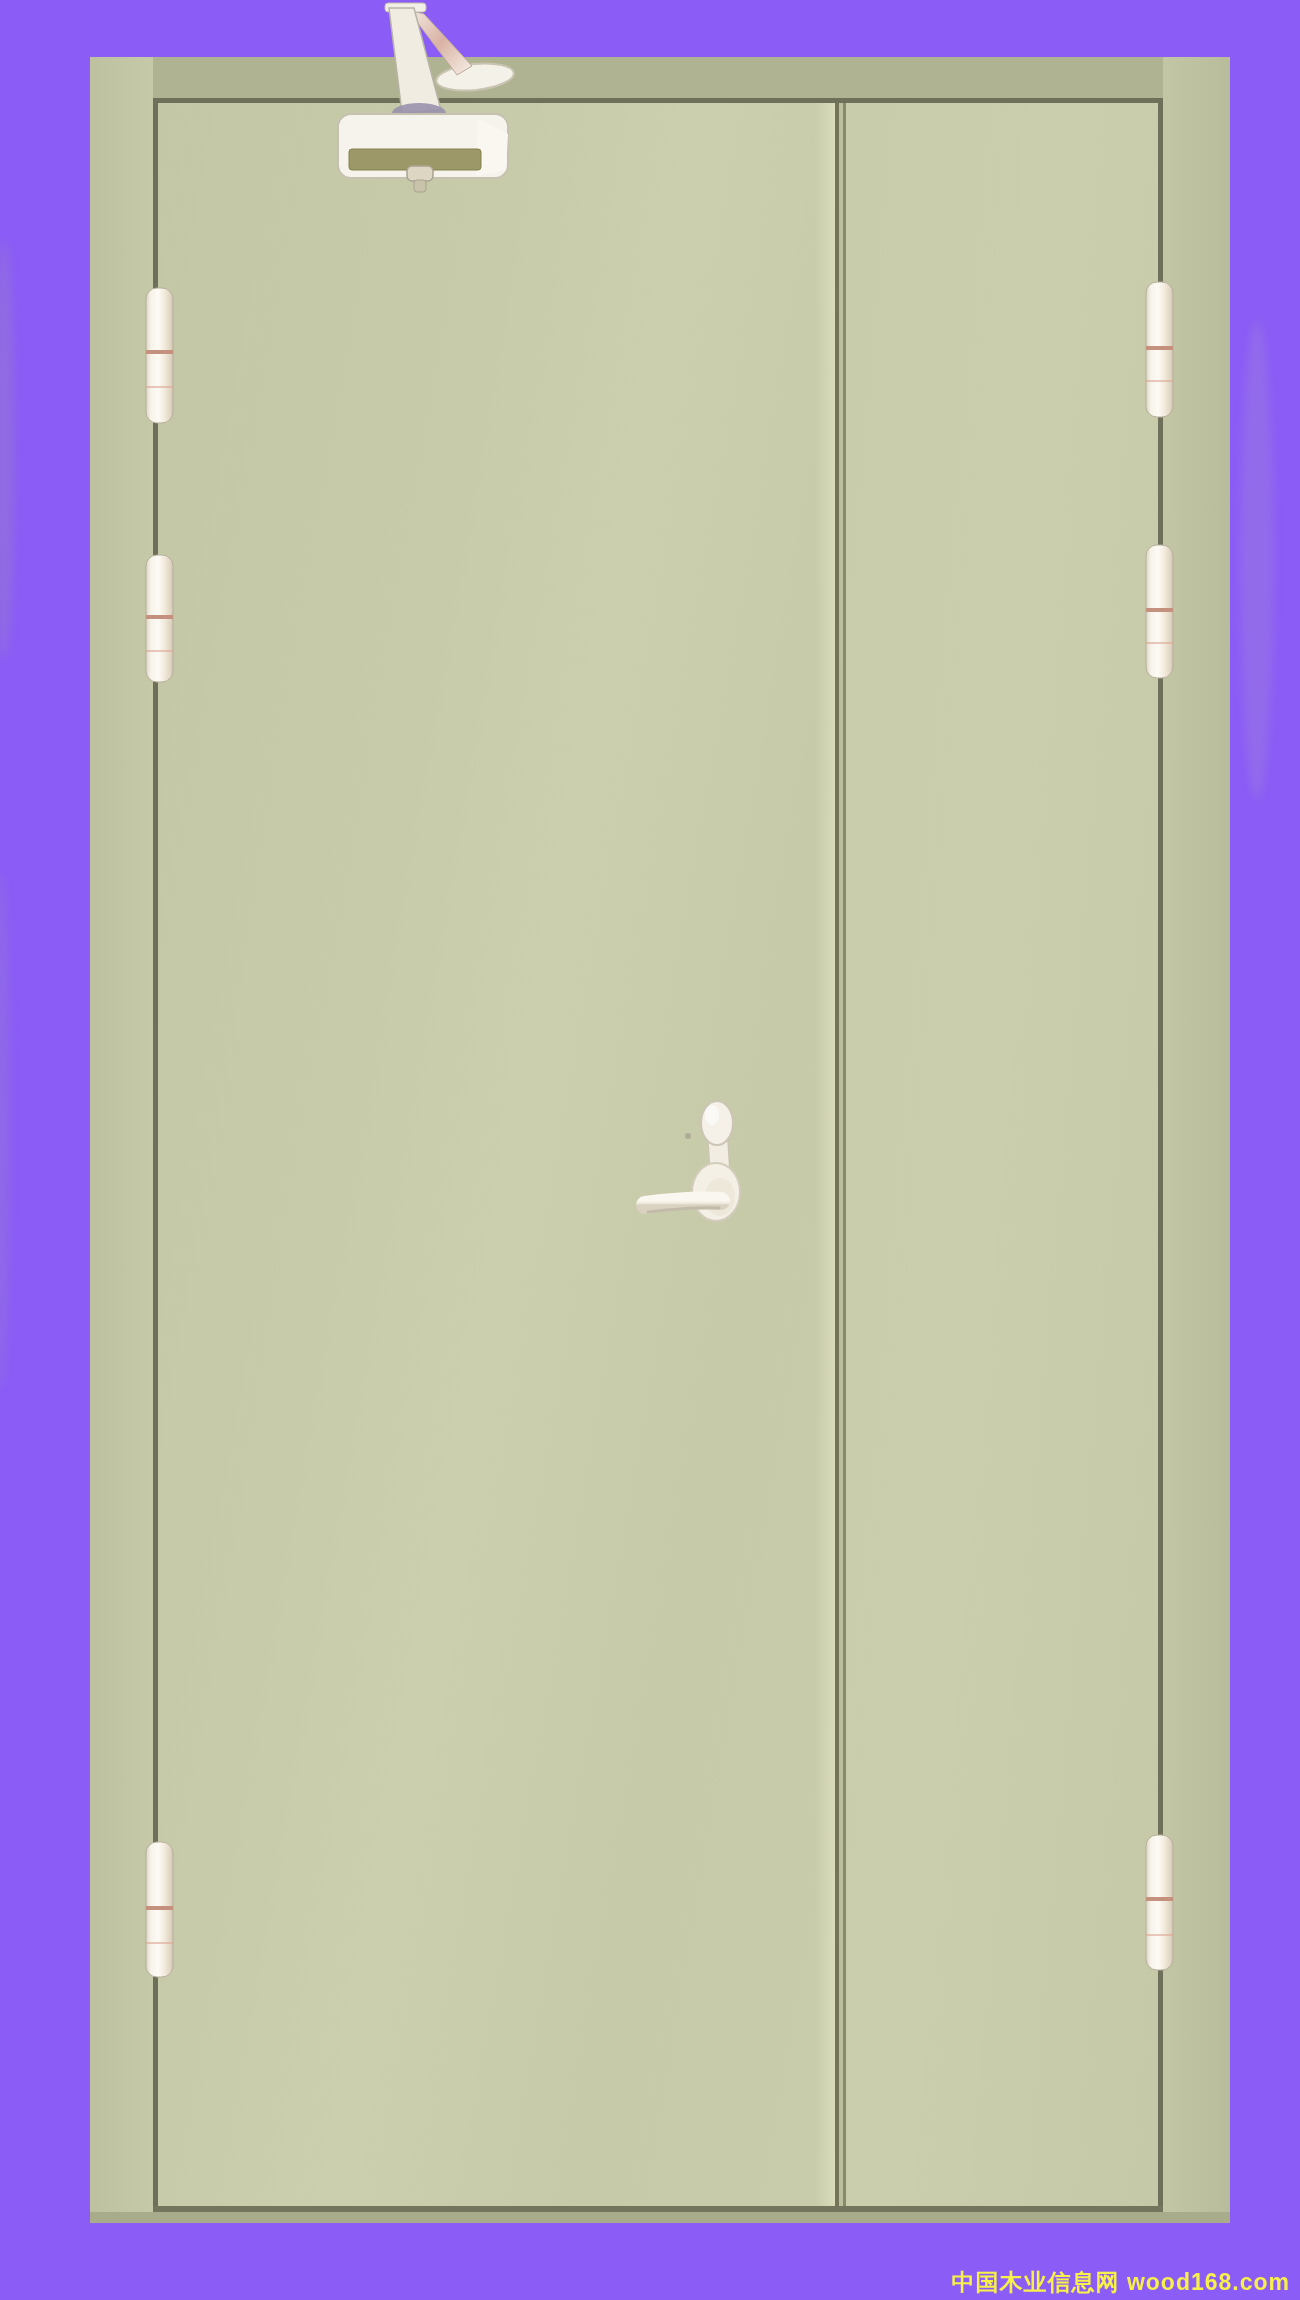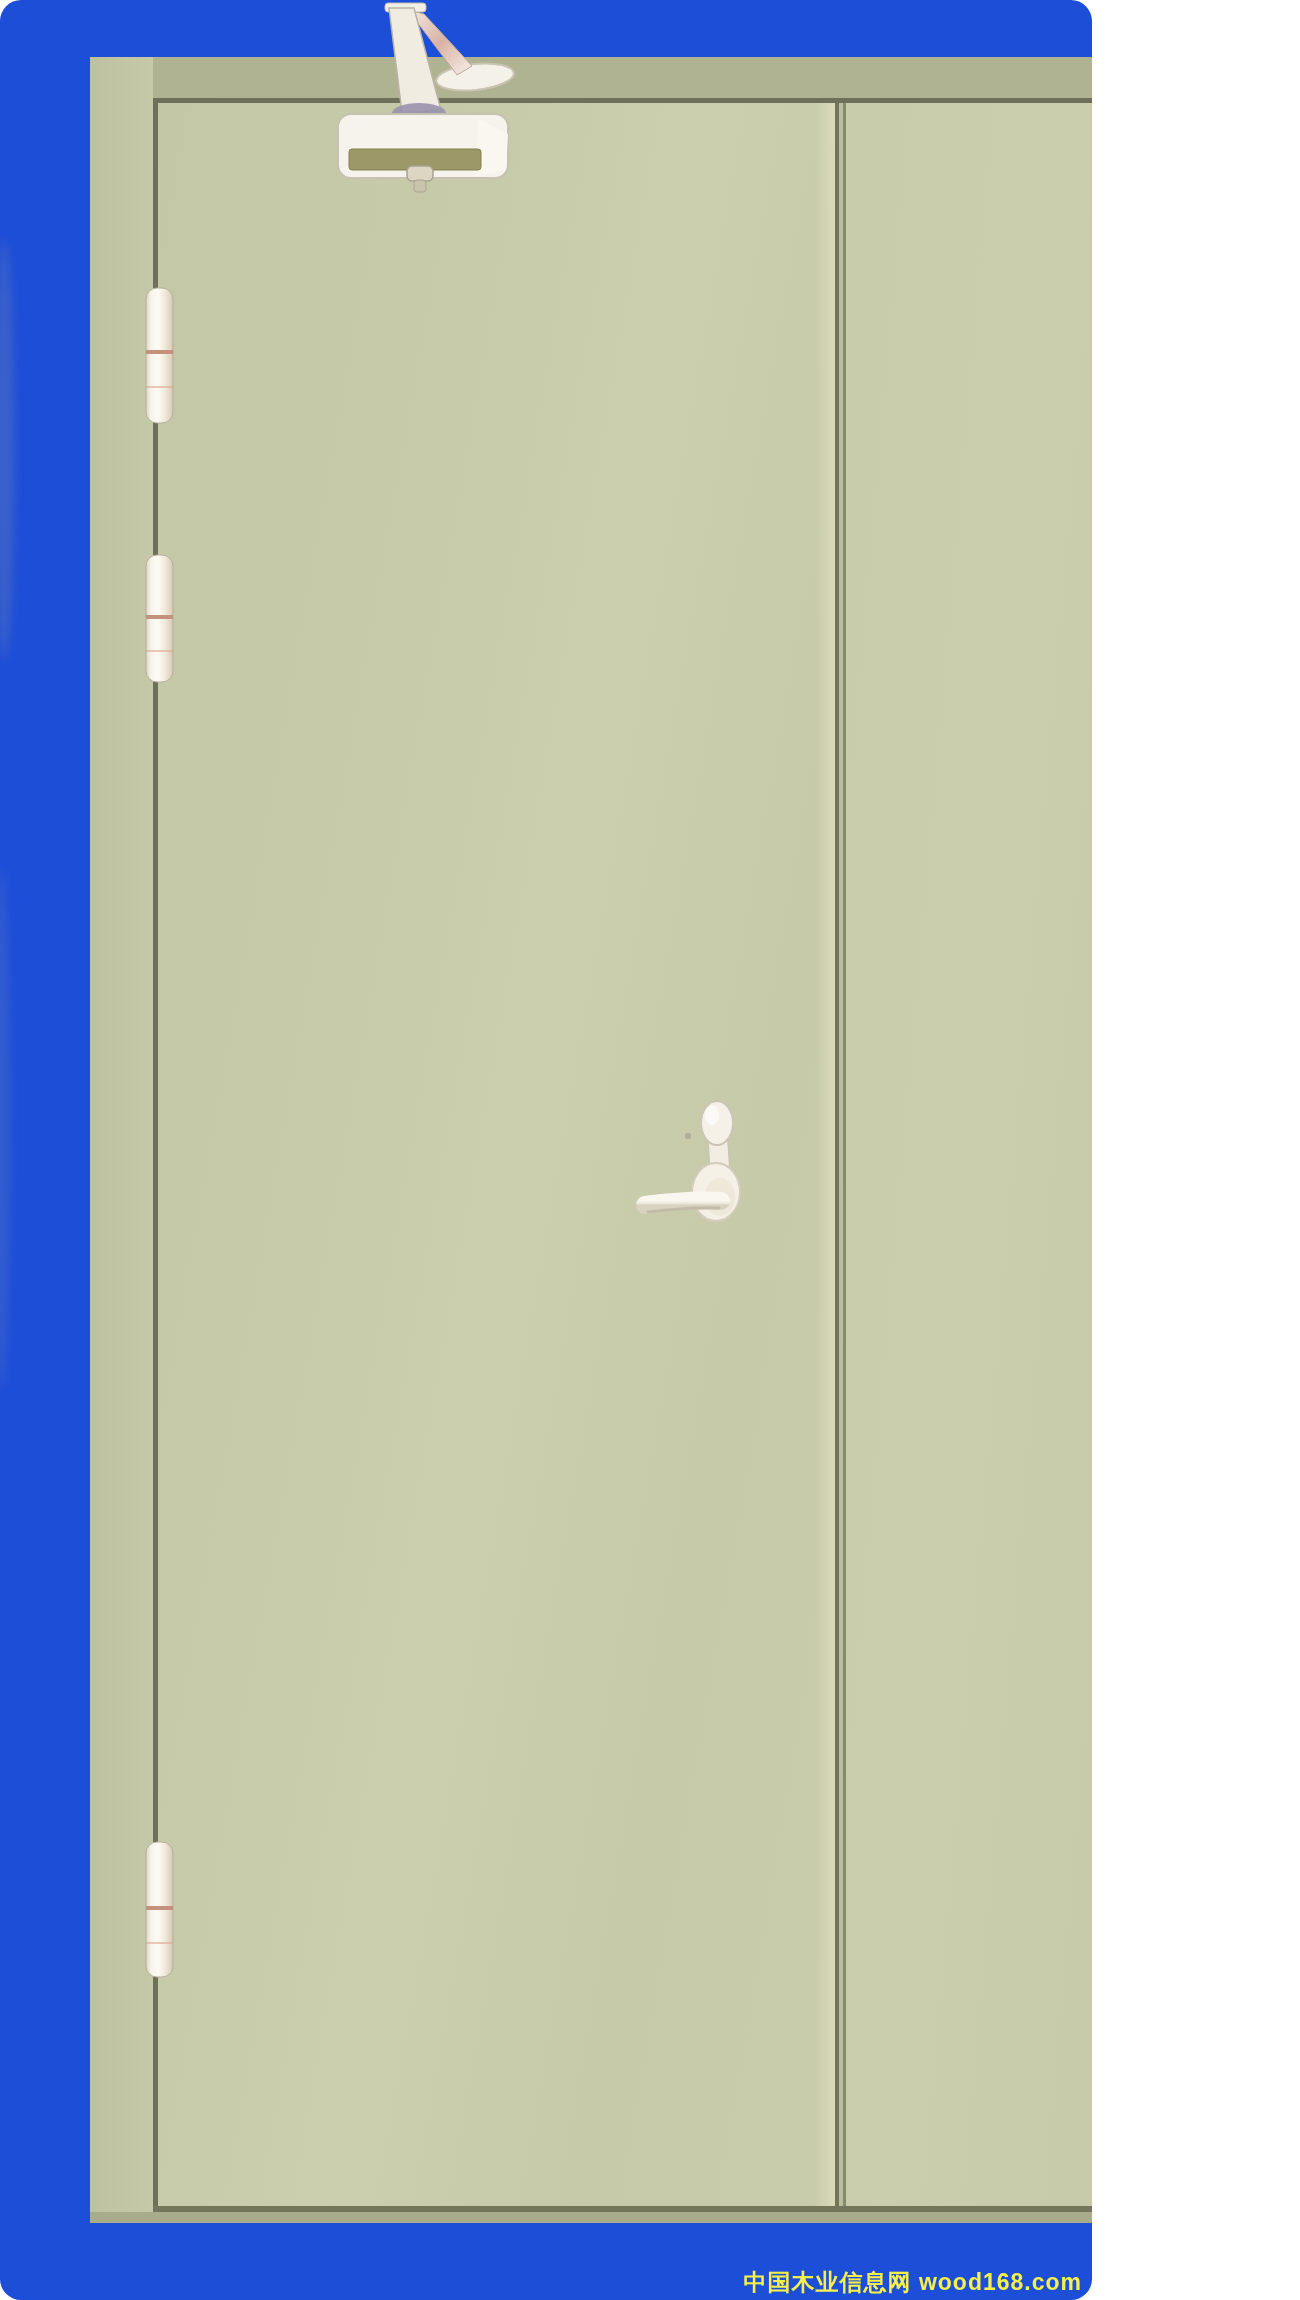--- a/index.html
+++ b/index.html
@@ -1,17 +1,17 @@
 <!DOCTYPE html>
 <html><head>
 <meta charset="utf-8">
 <style>
   html,body{margin:0;padding:0;background:#ffffff;}
-  .stage{position:relative;width:1092px;height:2300px;background:#1d4ed8;overflow:hidden;
-         font-family:"Liberation Sans",sans-serif;border-radius:21px;}
+  .stage{position:relative;width:1300px;height:2300px;background:#8b5cf6;overflow:hidden;
+         font-family:"Liberation Sans",sans-serif;}
   
   .door-unit{position:absolute;left:90px;top:57px;width:1140px;height:2166px;
              background:#bfc3a1;box-shadow:inset 0 0 0 2px rgba(110,115,80,.18);}
   .frame-head{position:absolute;left:0;top:0;width:1140px;height:41px;background:#b0b391;}
   .frame-jamb-left{position:absolute;left:0;top:0;width:63px;height:2166px;
                    background:linear-gradient(to right,#bdc19f,#c5c9a7);}
   .frame-jamb-right{position:absolute;left:1073px;top:0;width:67px;height:2166px;
                     background:linear-gradient(to right,#c2c6a4,#b8bc9a);}
   .frame-bottom{position:absolute;left:0;top:2155px;width:1140px;height:11px;background:#a9ac8a;}
   .outline-line{position:absolute;background:#6e705a;}

